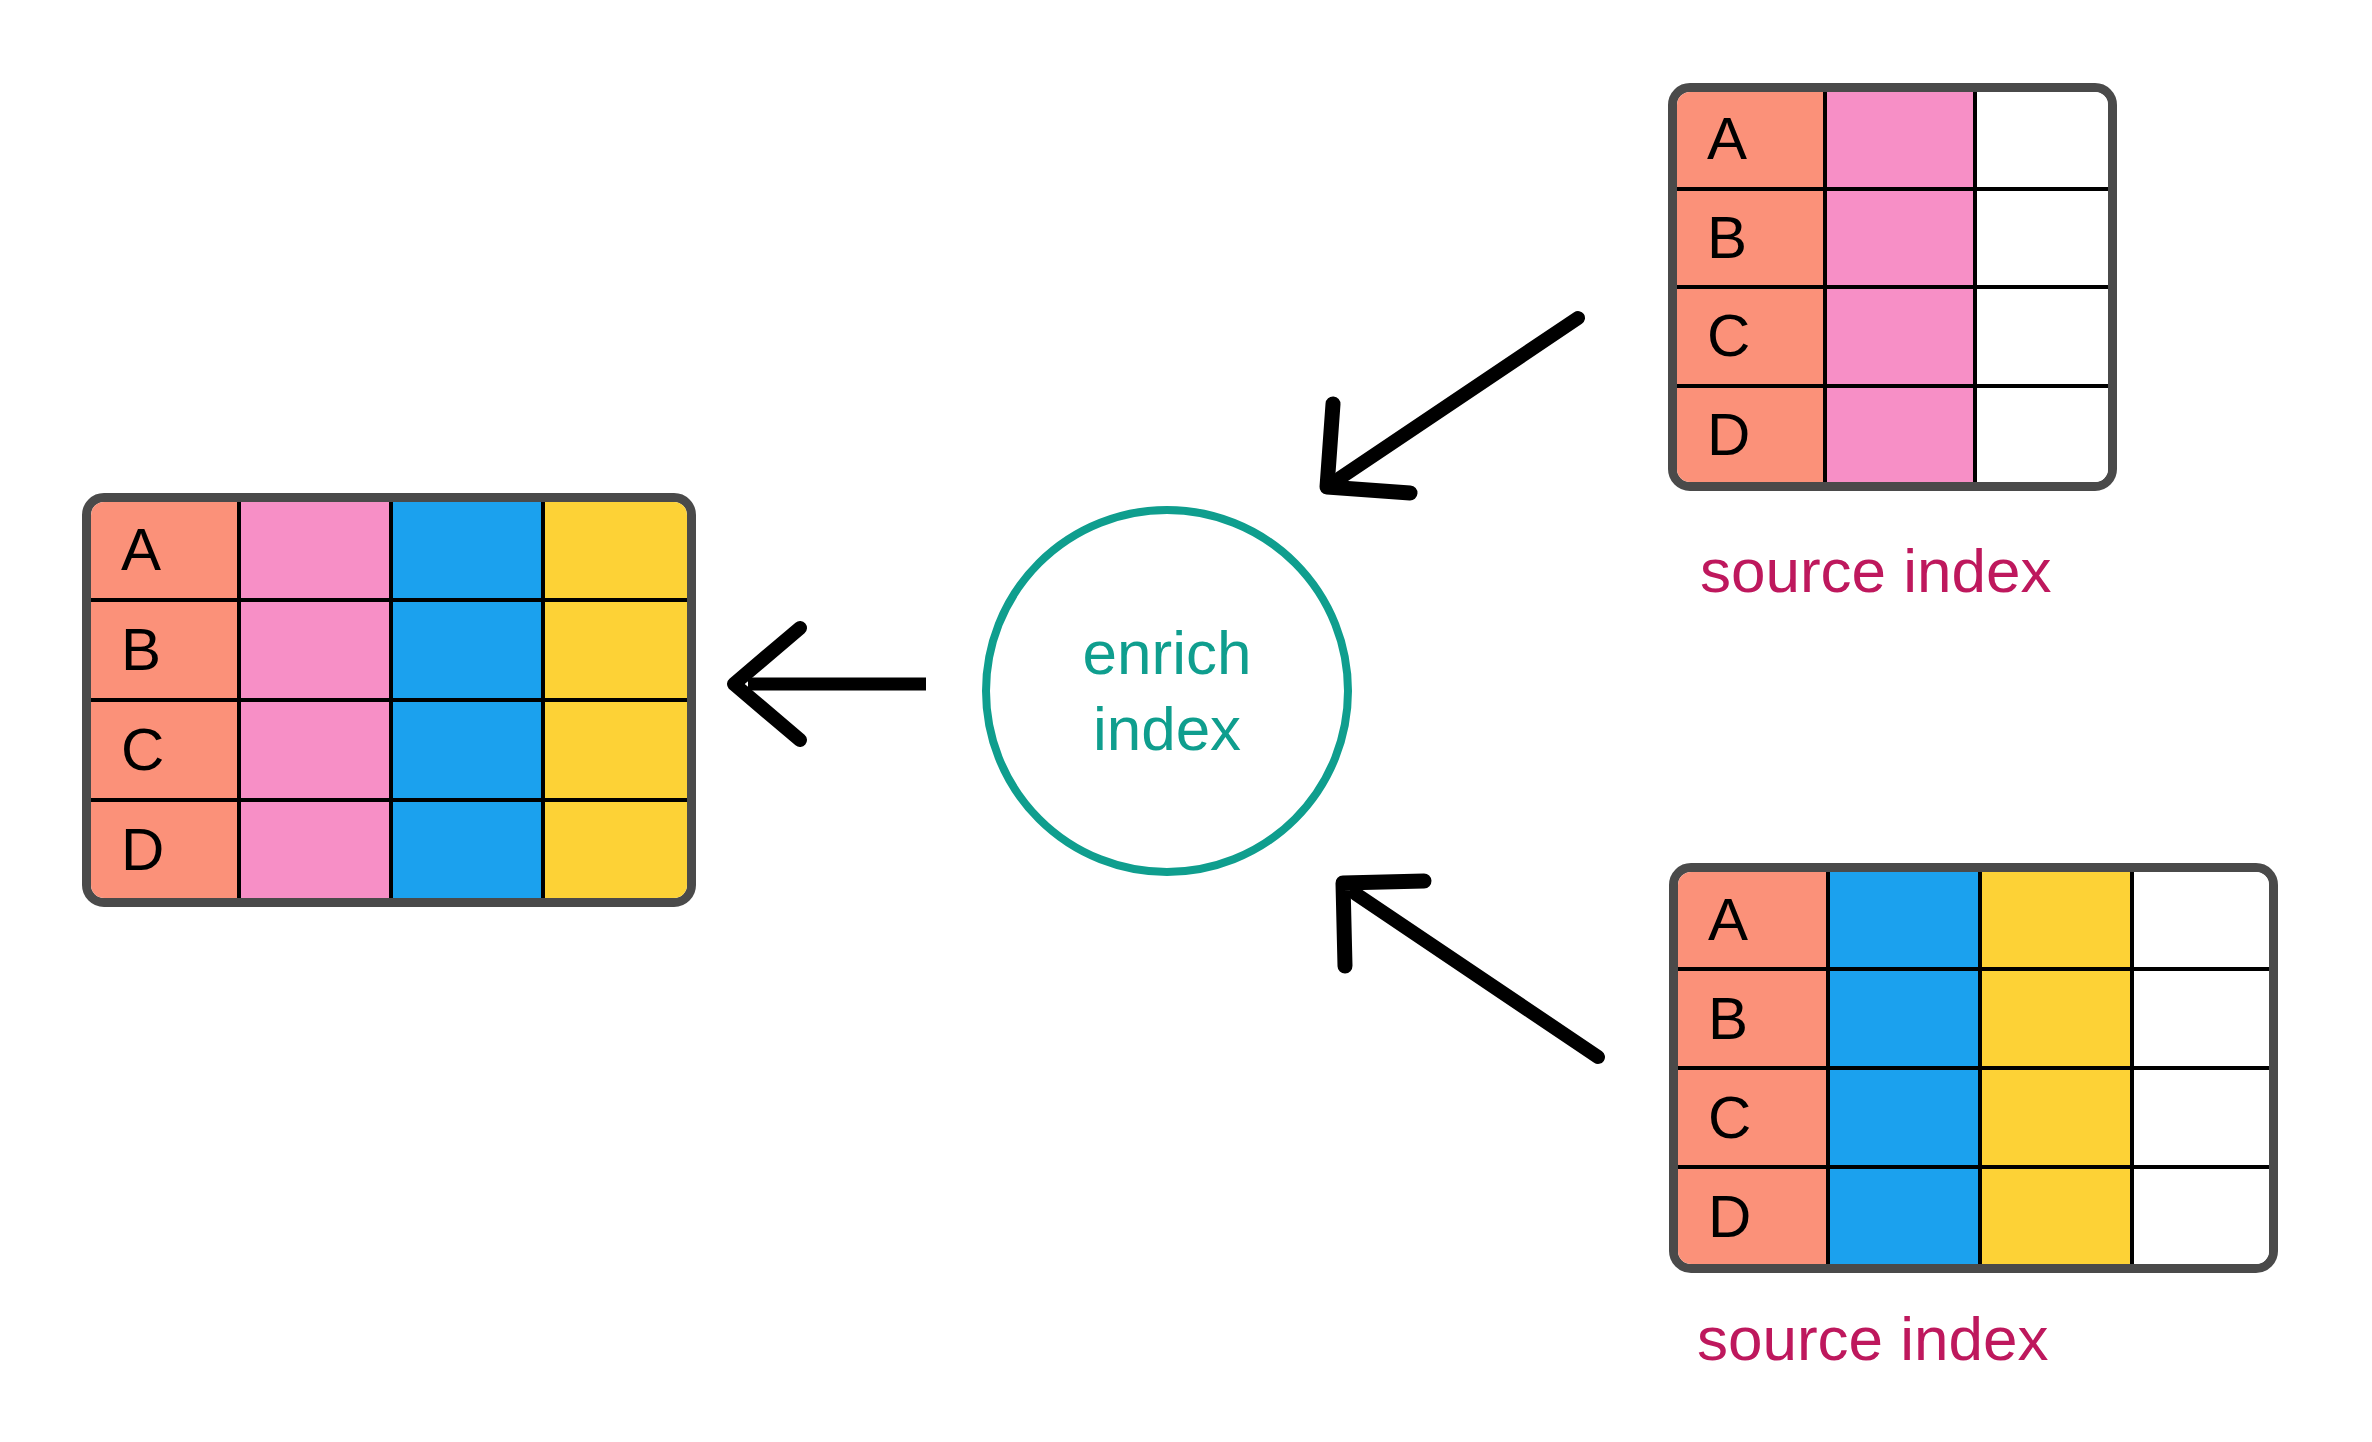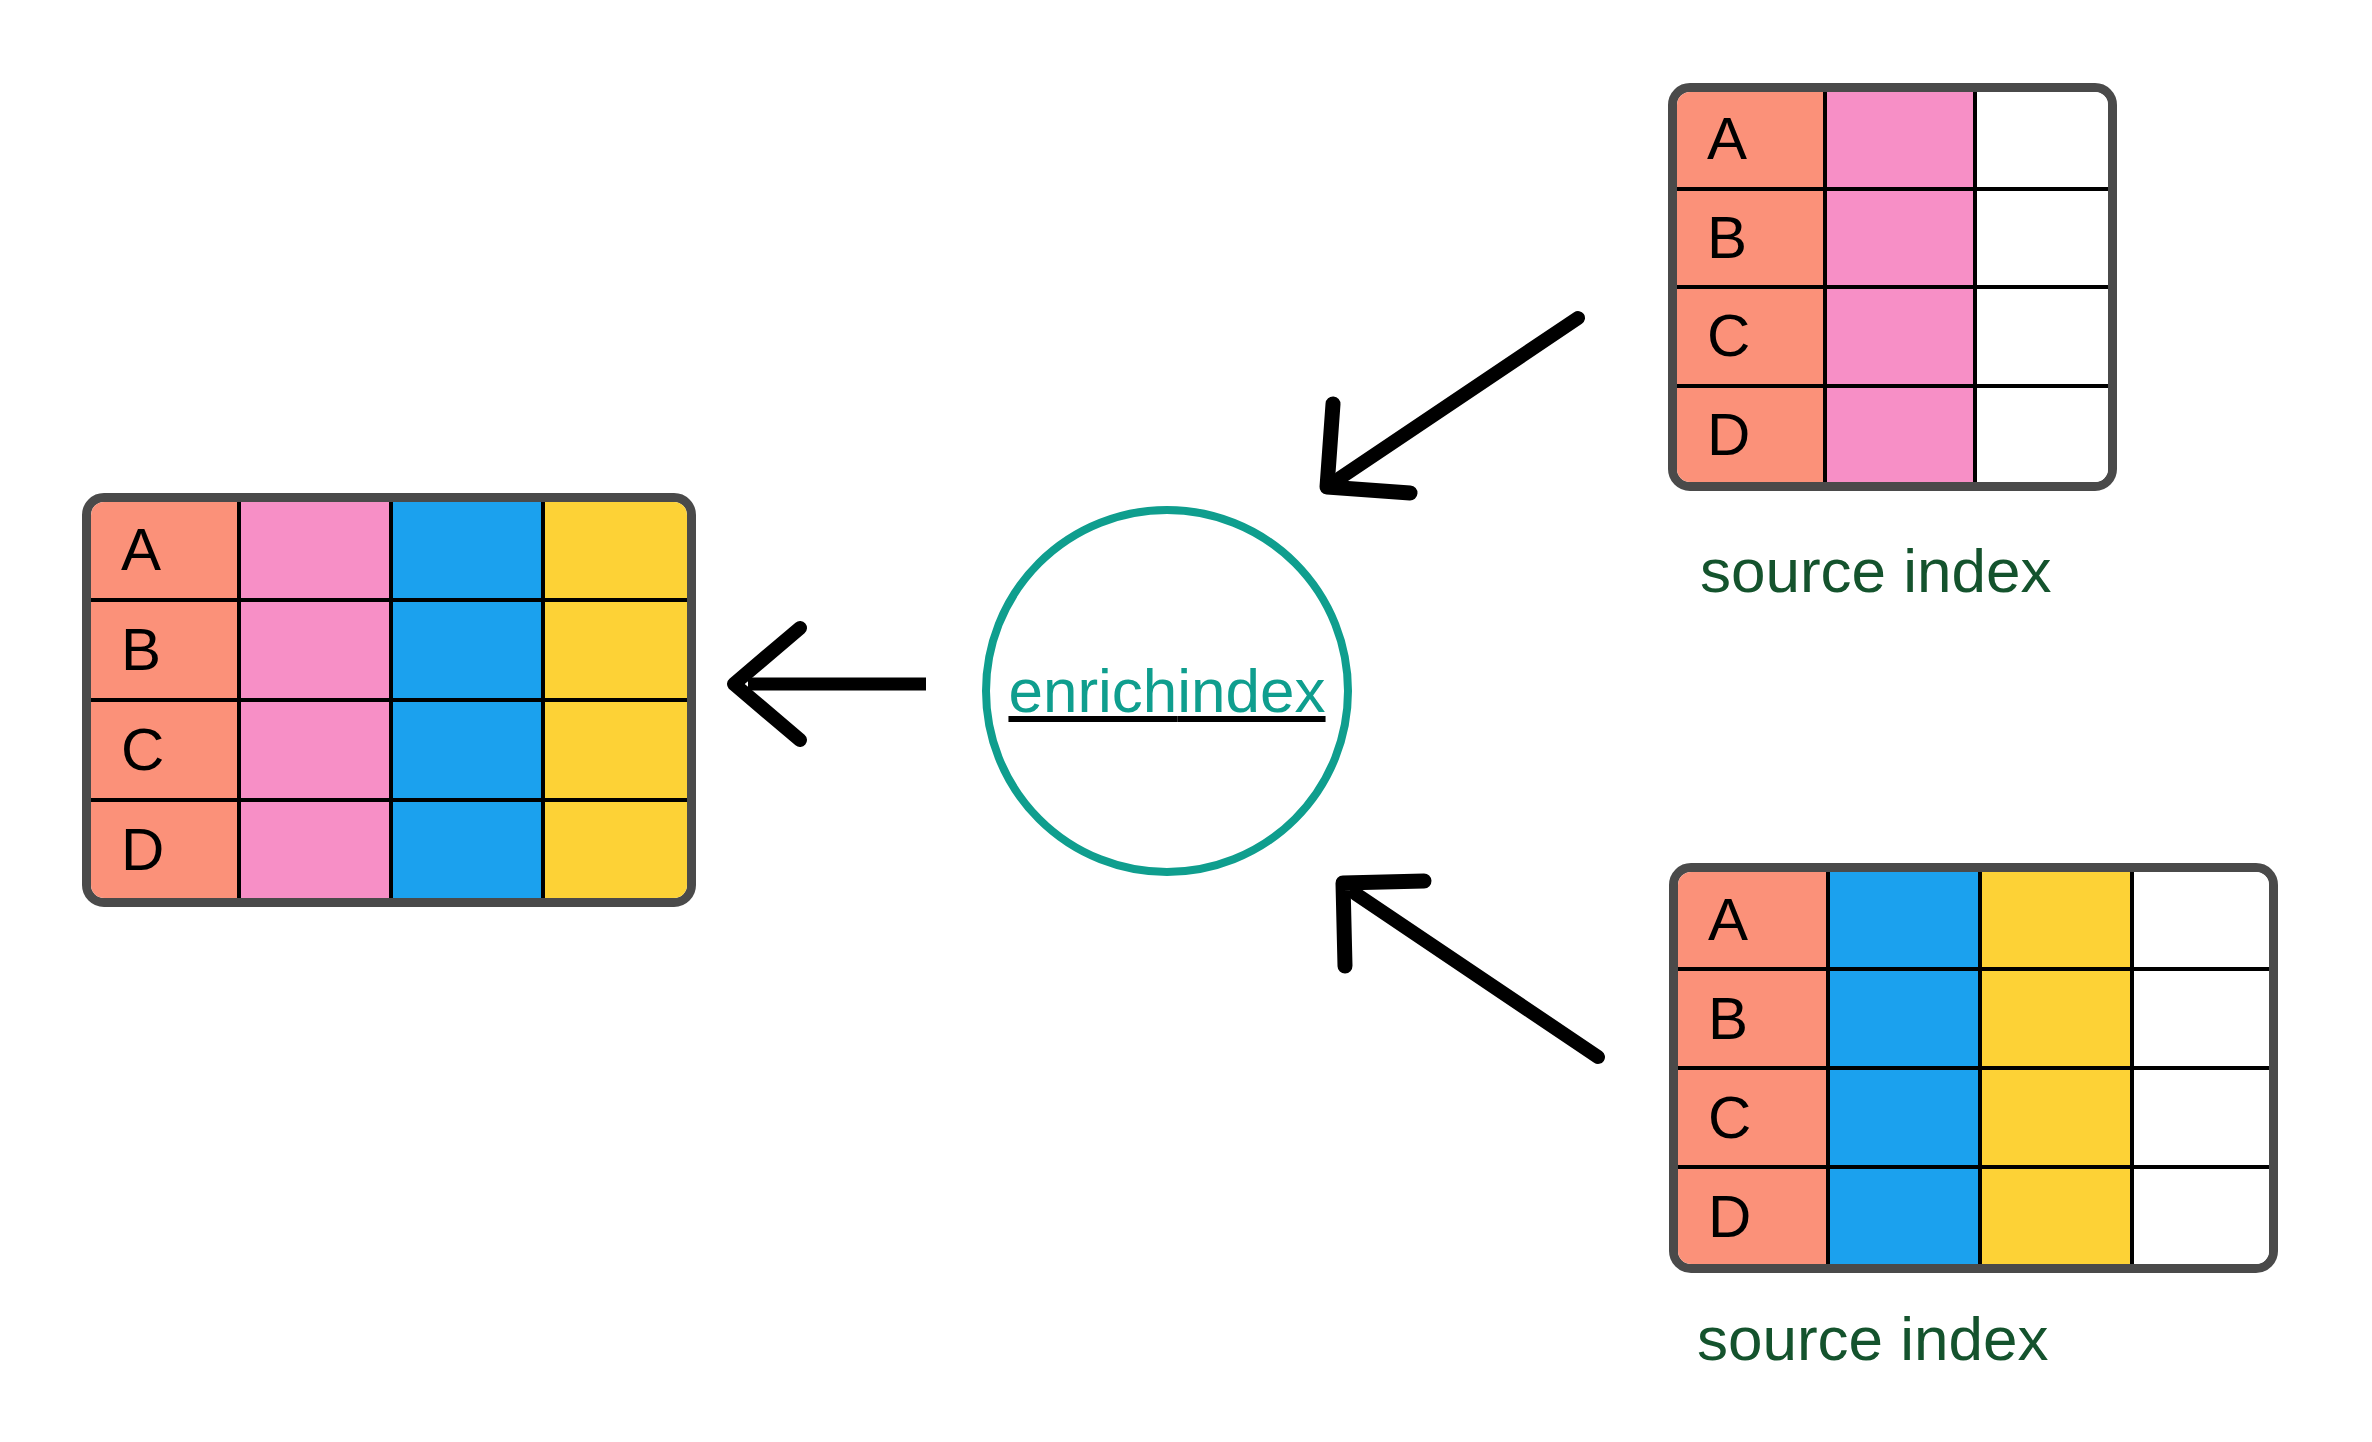--- a/index.html
+++ b/index.html
@@ -81,43 +81,42 @@
     width: 609px;
     height: 410px;
   }
   #source-index-table-2 .cell { width: 152px; flex: 0 0 152px; }
 
   
   .caption {
     position: absolute;
     font-size: 62px;
     line-height: 1;
-    color: #14532d;
+    color: #be185d;
     white-space: nowrap;
   }
   #enrich-index-caption   { left: 103px;  top: 928px; }
   #source-index-caption-1 { left: 1700px; top: 540px; }
   #source-index-caption-2 { left: 1697px; top: 1308px; }
 
   
   #enrich-policy-node {
     position: absolute;
     left: 982px;
     top: 506px;
     width: 370px;
     height: 370px;
     box-sizing: border-box;
     border: 8px solid #0f9e8e;
     border-radius: 50%;
     background: #ffffff;
     display: flex;
-    flex-direction: row;
+    flex-direction: column;
     align-items: center;
     justify-content: center;
-    text-decoration: underline;
   }
   #enrich-policy-node .policy-line {
     color: #0f9e8e;
     font-size: 62px;
     line-height: 1.22;
     text-align: center;
   }
 
   
   #arrow-layer {

